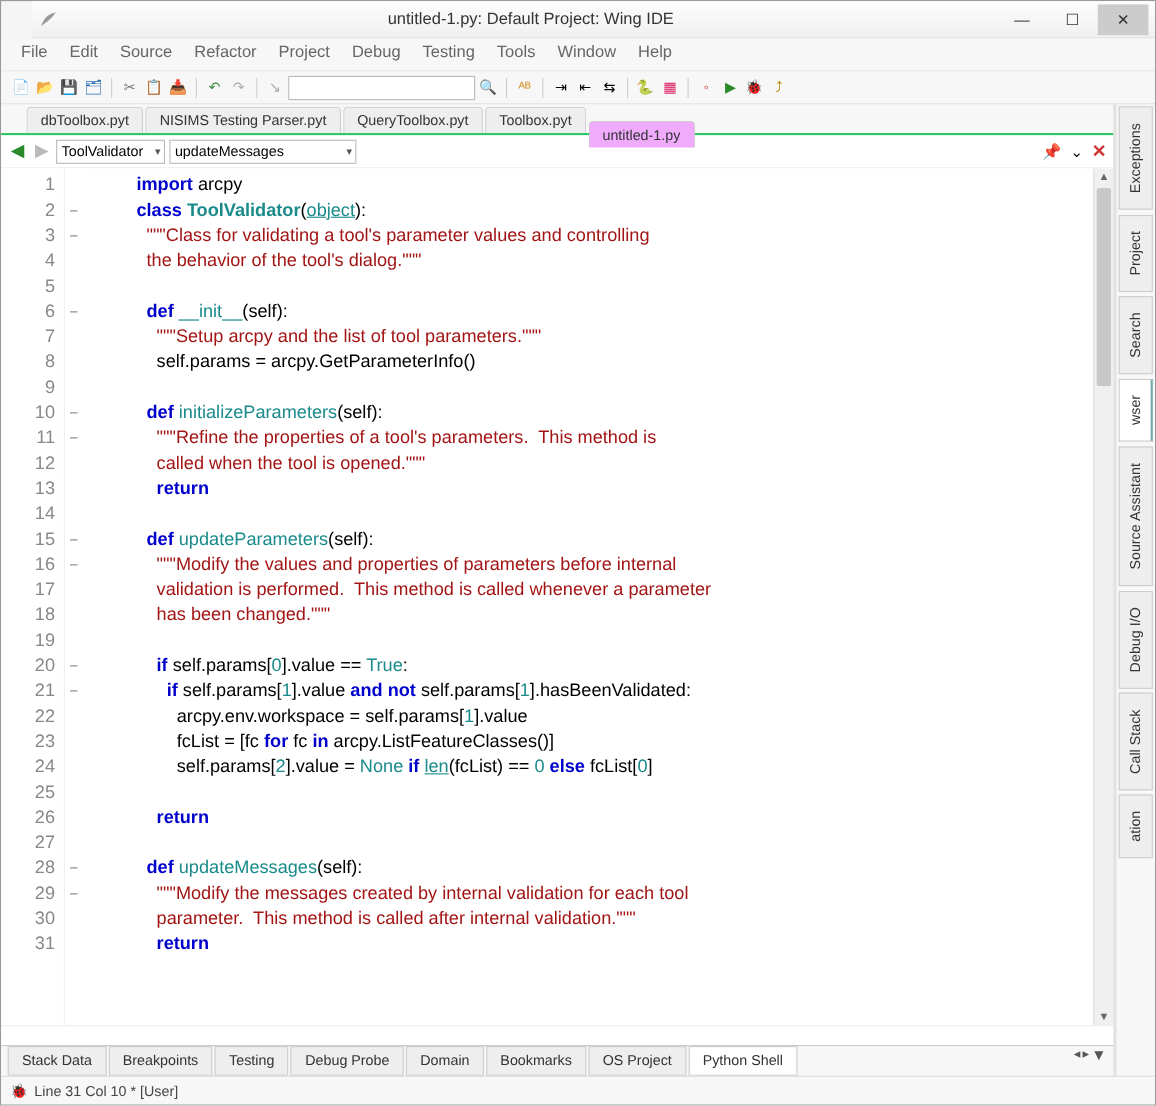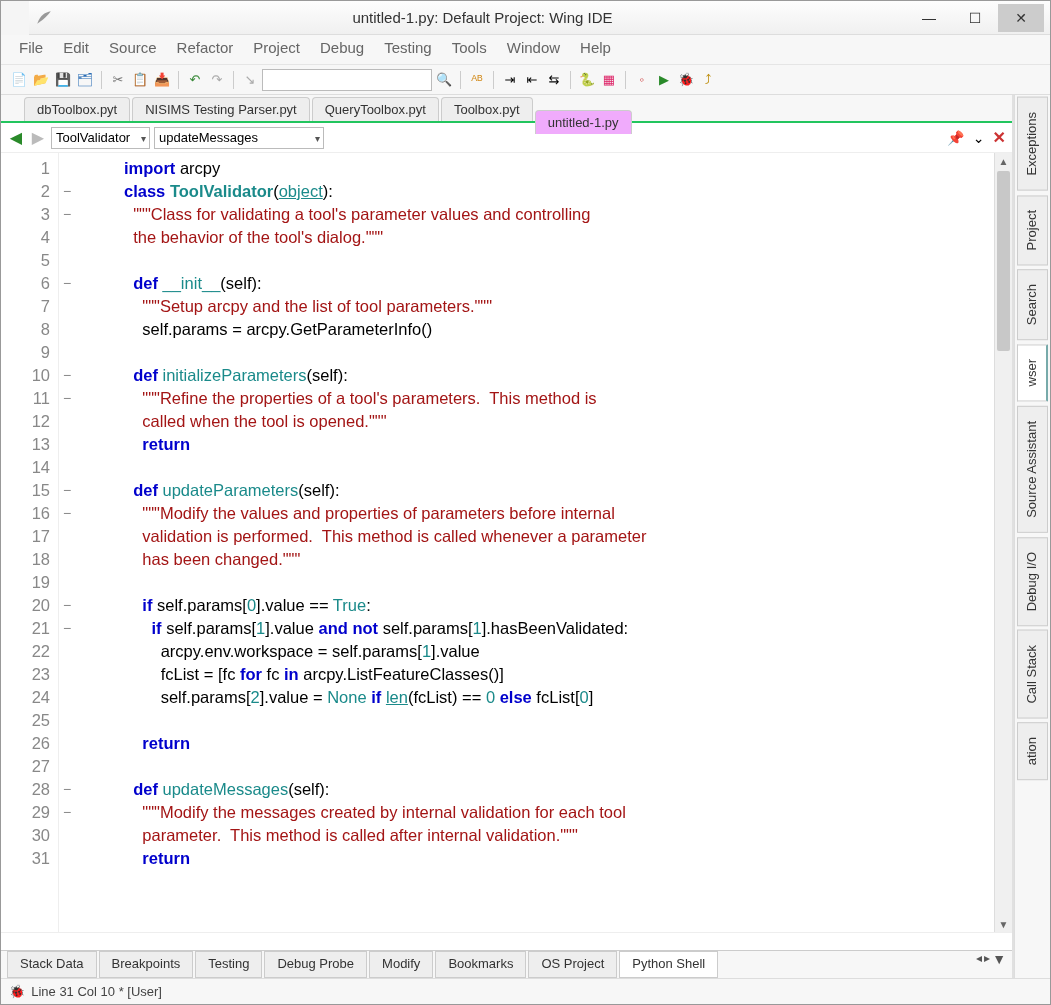--- a/index.html
+++ b/index.html
@@ -215,21 +215,21 @@
         <div class="arr down">▼</div>
       </div>
     </div>
     <div class="bottom-blank"></div>
 
     <div class="tabs-bottom" id="tabs-bottom">
     <div class="btab">Stack Data</div>
         <div class="btab">Breakpoints</div>
         <div class="btab">Testing</div>
         <div class="btab">Debug Probe</div>
-        <div class="btab">Modify</div>
+        <div class="btab">Domain</div>
         <div class="btab">Bookmarks</div>
         <div class="btab">OS Project</div>
         <div class="btab active">Python Shell</div>
         <div class="arrs">
           <span>◂</span>
           <span>▸</span>
           <span style="font-size:14px">▼</span>
         </div>
       </div>
   </div>

